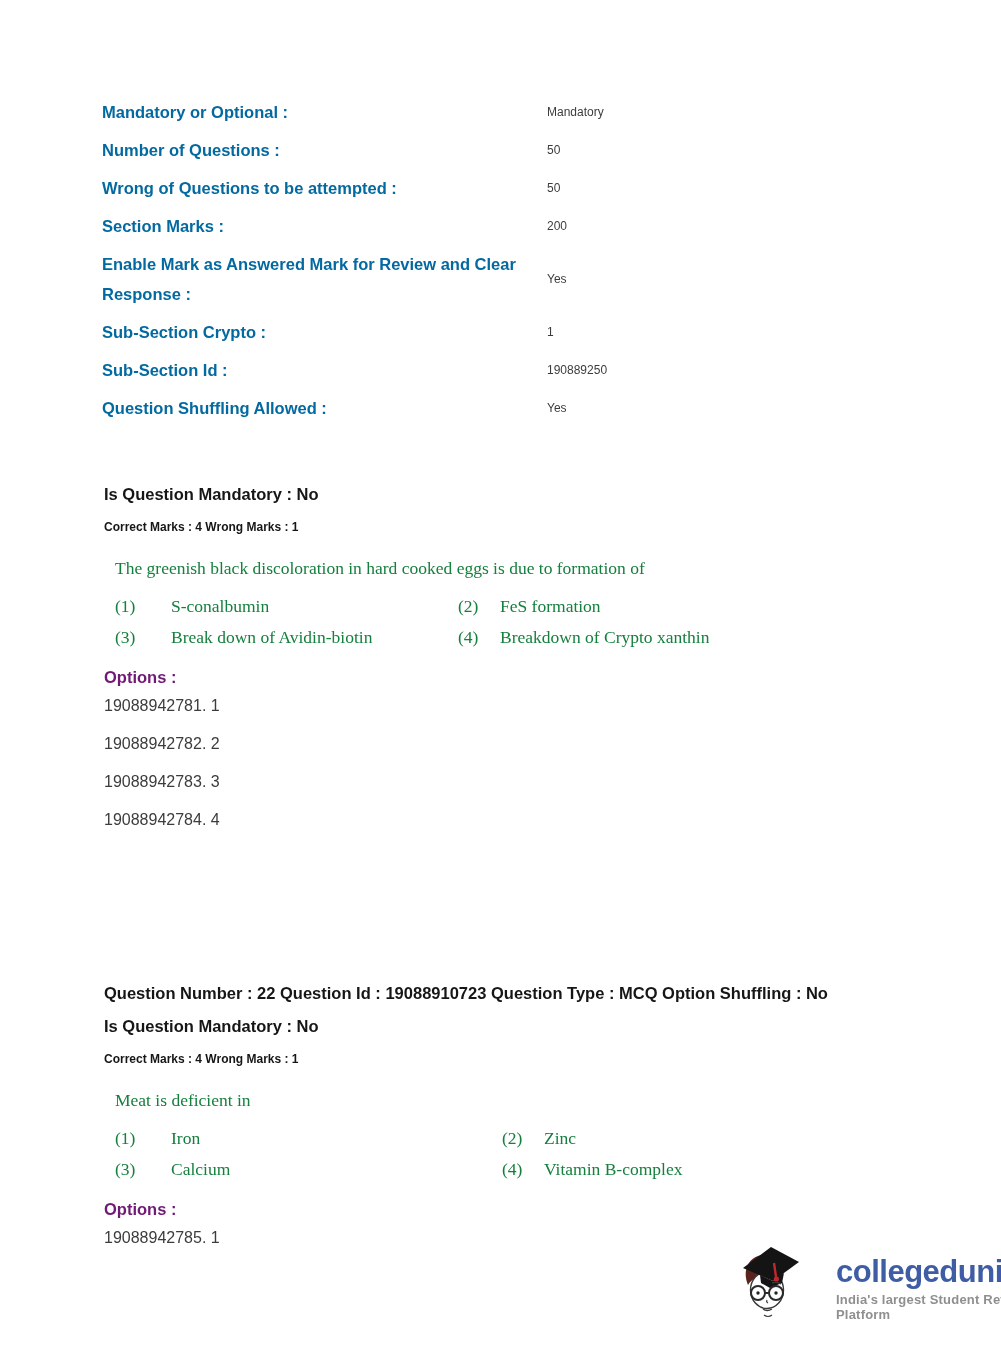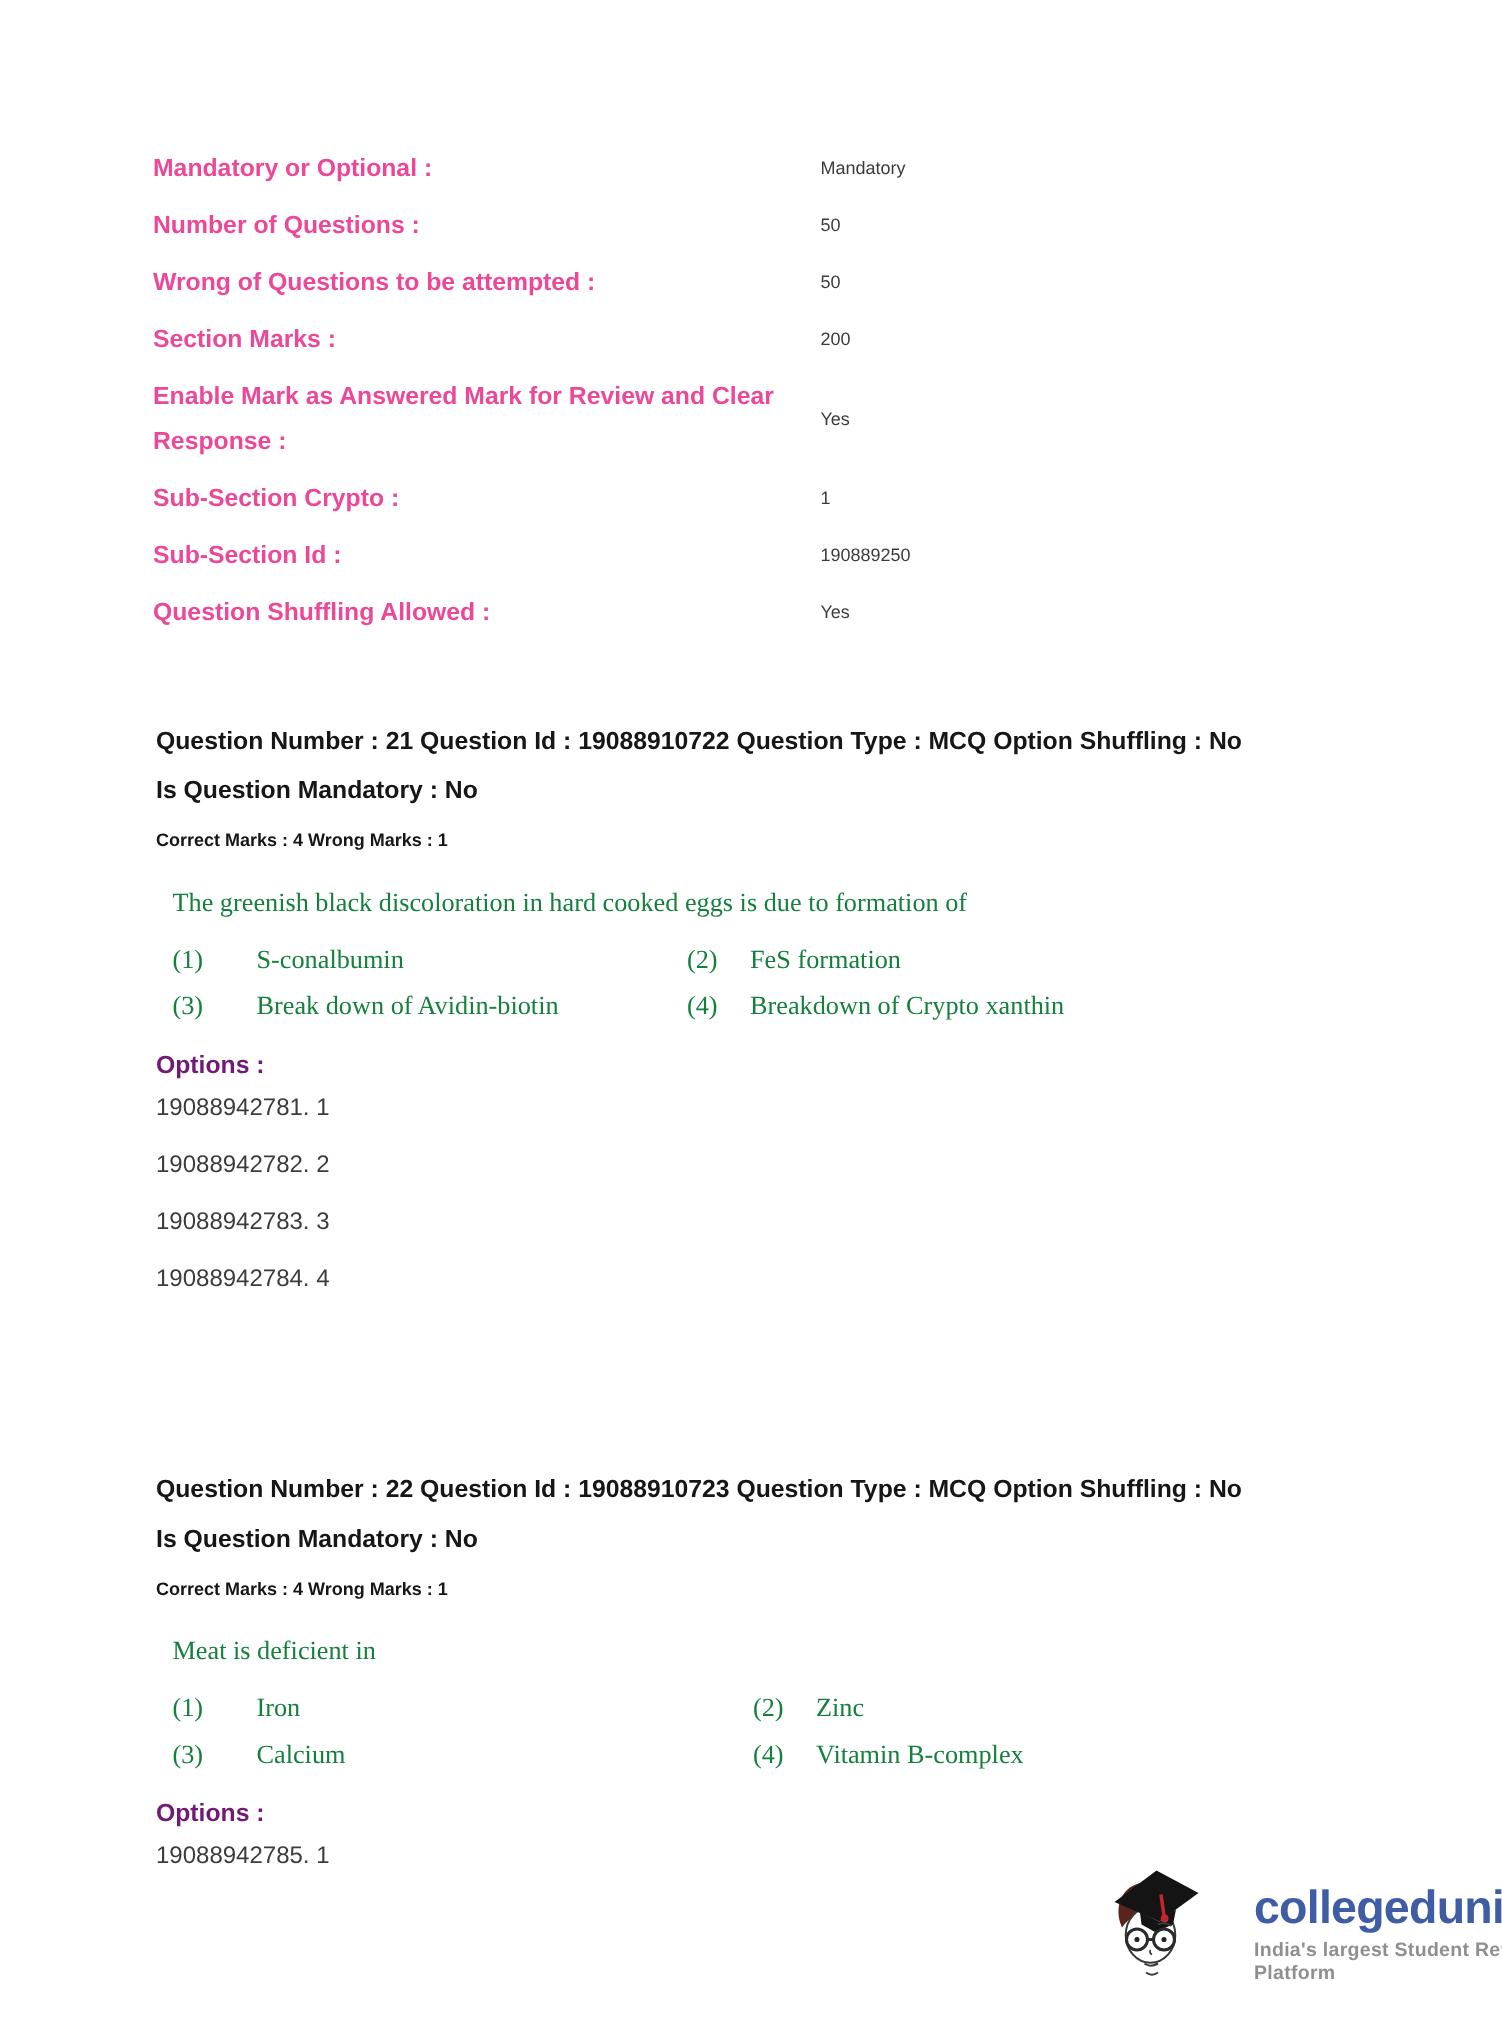--- a/index.html
+++ b/index.html
@@ -10,21 +10,21 @@
     font-family:"Liberation Sans", sans-serif;
     color:#1e1e1e;
     overflow:hidden;
   }
 
   
   .meta { position:absolute; left:102px; top:97px; width:812px; }
   .meta-row { display:flex; align-items:center; margin-bottom:8px; }
   .meta-label {
     width:445px; font-weight:bold; font-size:16.5px; line-height:30px;
-    color:#ec4899; padding-right:20px;
+    color:#0369a1; padding-right:20px;
   }
   .meta-value { font-size:12px; font-weight:400; color:#3c3c3c; line-height:30px; }
 
   
   .question { position:absolute; left:104px; width:812px; }
   .q-header {
     font-weight:bold; font-size:16.5px; line-height:33px; color:#161616;
     white-space:nowrap;
   }
   .q-marks { font-weight:bold; font-size:12px; line-height:33px; color:#161616; margin-top:0; }
@@ -94,21 +94,20 @@
     <div class="meta-label">Sub-Section Id :</div>
     <div class="meta-value">190889250</div>
   </div>
   <div class="meta-row">
     <div class="meta-label">Question Shuffling Allowed :</div>
     <div class="meta-value">Yes</div>
   </div>
 </section>
 
 <section class="question" style="top:478px;">
-  <div class="q-header">Question Number : 21 Question Id : 19088910722 Question Type : MCQ Option Shuffling : No</div>
   <div class="q-header">Is Question Mandatory : No</div>
   <div class="q-marks">Correct Marks : 4 Wrong Marks : 1</div>
   <div class="q-body">
     <div class="q-text">The greenish black discoloration in hard cooked eggs is due to formation of</div>
     <div class="choice-row">
       <div class="choice col1-q1">
         <span class="choice-num num-w1">(1)</span>
         <span>S-conalbumin</span>
       </div>
       <div class="choice">

